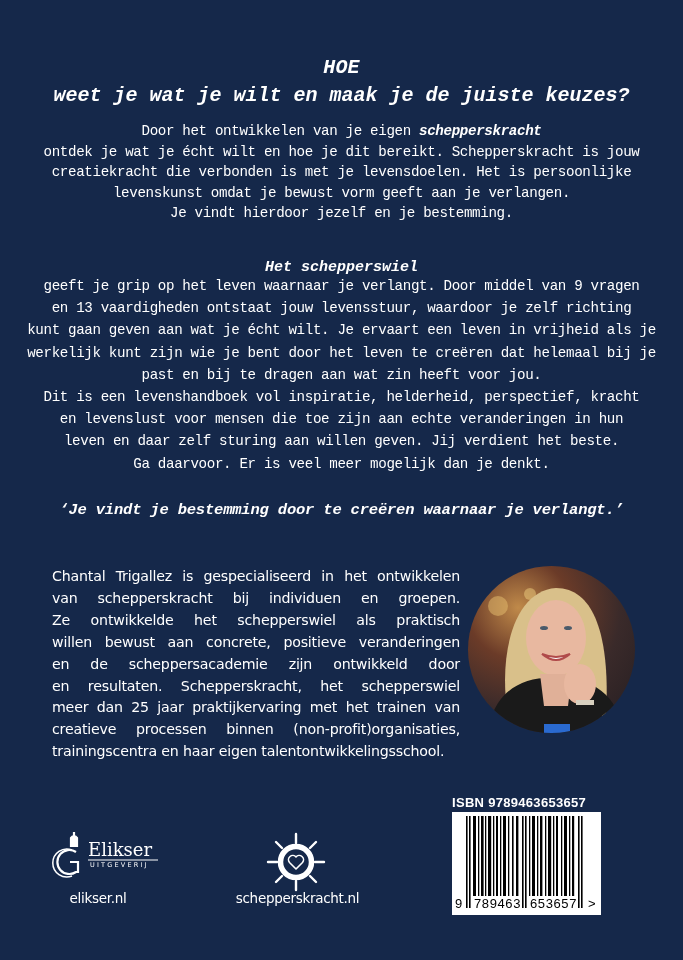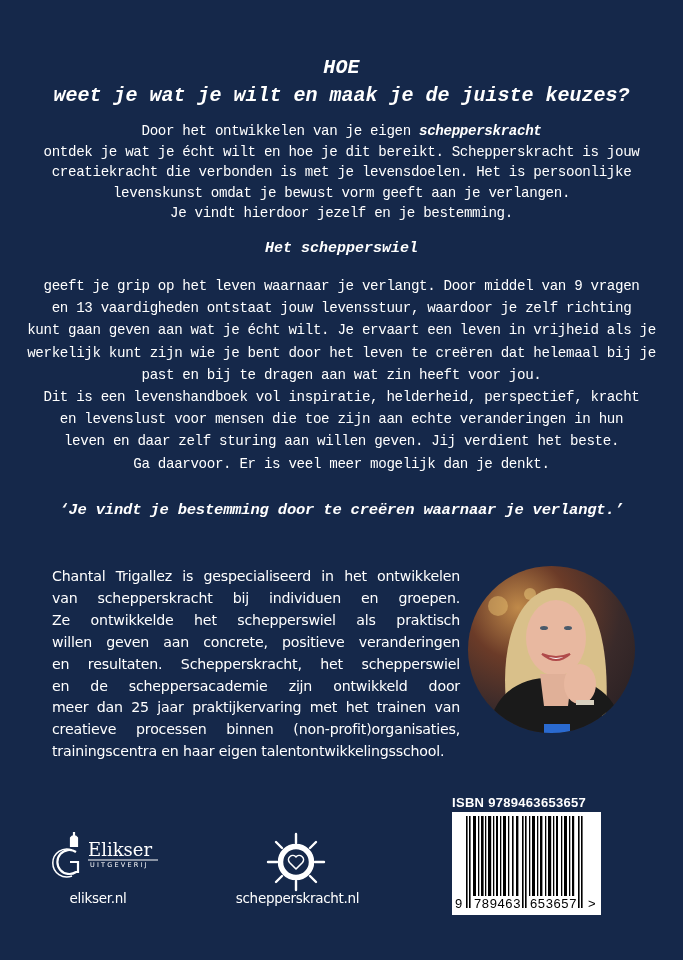--- a/index.html
+++ b/index.html
@@ -17,21 +17,21 @@
   }
   .h-sub {
     top:84px; font-size:20px; font-weight:bold; font-style:italic;
   }
   .intro {
     top:121px; font-size:14.2px; line-height:20.5px; letter-spacing:-0.35px;
   }
   .intro p { margin:0; }
   .intro b { font-style:italic; }
   .wheel-title {
-    top:240px; font-size:15px; font-weight:bold; font-style:italic;
+    top:259px; font-size:15px; font-weight:bold; font-style:italic;
   }
   .body2 {
     top:275px; font-size:14.2px; line-height:22.2px; letter-spacing:-0.35px;
   }
   .body2 p { margin:0; }
   .quote {
     top:501px; font-size:15.5px; font-weight:bold; font-style:italic; letter-spacing:-0.2px;
   }
   .bio {
     left:52px; top:566px; width:408px;
@@ -84,23 +84,23 @@
   <p>leven en daar zelf sturing aan willen geven. Jij verdient het beste.</p>
   <p>Ga daarvoor. Er is veel meer mogelijk dan je denkt.</p>
 </div>
 
 <div class="abs center quote">‘Je vindt je bestemming door te creëren waarnaar je verlangt.’</div>
 
 <div class="abs bio">
   <p class="jl">Chantal Trigallez is gespecialiseerd in het ontwikkelen</p>
   <p class="jl">van schepperskracht bij individuen en groepen.</p>
   <p class="jl">Ze ontwikkelde het schepperswiel als praktisch</p>
-  <p class="jl">willen geven aan concrete, positieve veranderingen</p>
+  <p class="jl">willen bewust aan concrete, positieve veranderingen</p>
+  <p class="jl">en de scheppersacademie zijn ontwikkeld door</p>
   <p class="jl">en resultaten. Schepperskracht, het schepperswiel</p>
-  <p class="jl">en de scheppersacademie zijn ontwikkeld door</p>
   <p class="jl">meer dan 25 jaar praktijkervaring met het trainen van</p>
   <p class="jl">creatieve processen binnen (non-profit)organisaties,</p>
   <p>trainingscentra en haar eigen talentontwikkelingsschool.</p>
 </div>
 
 <div class="abs photo">
   <svg viewBox="0 0 167 167">
     <circle cx="30" cy="40" r="10" fill="#e8c070" opacity="0.5"></circle>
     <circle cx="62" cy="28" r="6" fill="#f0d080" opacity="0.5"></circle>
 

